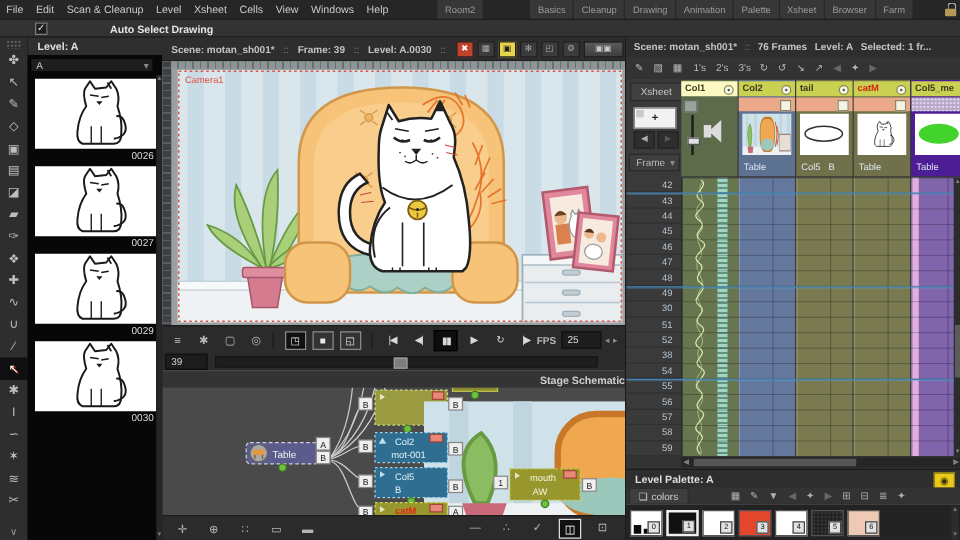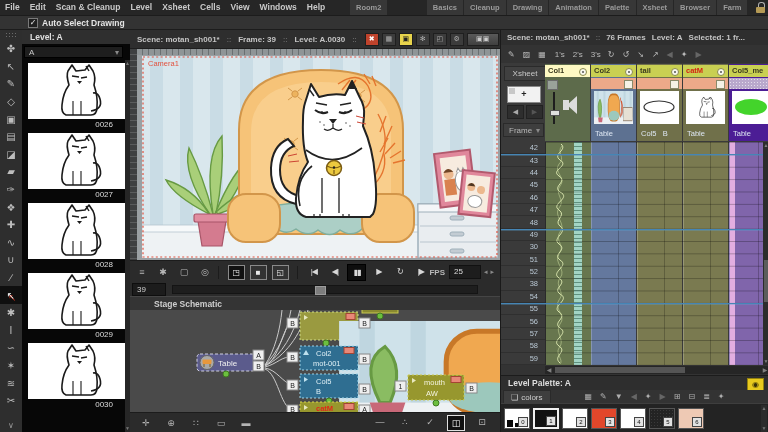--- a/index.html
+++ b/index.html
@@ -1,48 +1,48 @@
 <!DOCTYPE html>
 <html><head>
 <meta charset="utf-8">
 <style>
   html,body{margin:0;padding:0;background:#1a1a1a;}
   #app{position:relative;width:768px;height:432px;overflow:hidden;background:#262626;
        font-family:"Liberation Sans","DejaVu Sans",sans-serif;font-size:9px;color:#cccccc;
        -webkit-user-select:none;user-select:none;}
   .abs{position:absolute;}
   
-  #menubar{left:0;top:0;width:768px;height:15px;background:#262626;border-bottom:1px solid #1c1c1c;display:flex;align-items:flex-end;font-weight:bold;}
+  #menubar{left:0;top:0;width:768px;height:15px;background:#262626;border-bottom:1px solid #1c1c1c;display:flex;align-items:flex-end;}
   .mitem{padding:0 5px;font-size:8.5px;color:#c9c9c9;line-height:15px;cursor:default;}
   #rooms{position:absolute;left:350px;top:0;height:15px;display:flex;gap:1px;}
   .rtab{background:#373737;color:#9b9b9b;font-size:7.5px;line-height:15px;padding:0 6px;}
   .rtab.active{background:#515151;color:#f2f2f2;margin-top:32px;}
   #roomlock{position:absolute;right:3px;top:2px;width:9px;height:10px;}
   #roomlock .lbody{position:absolute;left:0;top:5px;width:9px;height:6px;background:#b59a55;border-radius:1px;}
   #roomlock .lshack{position:absolute;left:2px;top:0;width:5px;height:6px;border:1.5px solid #b0b0b0;border-bottom:none;border-radius:3px 3px 0 0;}
   
   #optionsbar{left:0;top:16px;width:768px;height:13px;background:#333333;border-bottom:1px solid #1c1c1c;display:flex;align-items:center;}
   #cb{width:8px;height:8px;background:#1f1f1f;border:1px solid #7a7a7a;margin:0 4px 0 28px;color:#e8e8e8;font-size:8px;line-height:8px;text-align:center;}
-  #cblabel{font-weight:bold;color:#e4e4e4;font-size:8.5px;}
+  #cblabel{font-weight:bold;color:#e4e4e4;font-size:8.5px;margin-left:46px;}
   
   #toolstrip{left:0;top:30px;width:22px;height:402px;background:#2e2e2e;border-right:1px solid #1f1f1f;display:flex;flex-direction:column;align-items:center;}
   #dragdots{width:12px;height:7px;margin:2px 0 1px 0;background-image:radial-gradient(#6a6a6a 30%,transparent 32%);background-size:3px 3px;}
   .tool{width:22px;height:17.6px;display:flex;align-items:center;justify-content:center;font-size:10px;color:#bdbdbd;cursor:pointer;}
   .tool.active{background:#0f0f0f;color:#ffffff;text-shadow:1.5px 1.5px 0 #c23420;}
   #toolcollapse{margin-top:auto;color:#9a9a9a;font-size:8px;padding-bottom:2px;}
   
   #flipbook{left:22px;top:30px;width:108px;height:402px;background:#070707;}
   #fbtitle{left:0;top:0;width:108px;height:14px;background:#2f2f2f;line-height:14px;padding-left:8px;font-weight:bold;color:#e0e0e0;font-size:8.5px;box-sizing:border-box;}
   #fbcombo{left:2px;top:16px;width:99px;height:12px;background:#1e1e1e;border:1px solid #000;color:#c8c8c8;line-height:12px;padding-left:4px;box-sizing:border-box;font-size:8px;}
   #fbcombo .dd{position:absolute;right:3px;top:0;color:#8a8a8a;}
   #fblist{left:0;top:30px;width:103px;height:372px;overflow:hidden;}
   .fbitem{margin:3px 0 0 6px;}
   .fbimg{width:97px;height:56px;background:#ffffff;}
   .fbimg svg{display:block;width:97px;height:56px;}
-  .fblab{height:11px;line-height:11px;text-align:right;color:#dddddd;font-size:8px;padding-right:12px;}
+  .fblab{height:11px;line-height:11px;text-align:right;color:#dddddd;font-size:8px;padding-right:2px;}
   #fbscroll{left:103px;top:30px;width:5px;height:372px;background:#262626;}
   #fbscroll .sarr{position:absolute;left:0;width:5px;height:7px;color:#777;font-size:5px;text-align:center;line-height:7px;}
   
   #viewer{left:130px;top:30px;width:370px;height:402px;background:#2b2b2b;}
   #vtitle{left:0;top:0;width:370px;height:18px;background:#2e2e2e;border-bottom:1px solid #1e1e1e;display:flex;align-items:center;color:#c4c4c4;font-size:8px;}
   #vtitle .seg{margin-left:7px;font-weight:bold;}
   #vtitle .sep{margin-left:7px;color:#8a8a8a;}
   #vticons{display:flex;gap:3px;margin-left:8px;align-items:center;}
   .vtic{width:12px;height:11px;background:#3c3c3c;border:1px solid #1f1f1f;color:#aaa;font-size:7px;display:flex;align-items:center;justify-content:center;}
   .vtic.red{background:#c0432c;color:#fff;}
@@ -63,21 +63,21 @@
   .tbtn.pressed{background:#0d0d0d;border:1px solid #000;}
   #fpswrap{margin-left:auto;display:flex;align-items:center;margin-right:6px;}
   #fpslabel{color:#b8b8b8;font-weight:bold;font-size:8px;}
   #fpsval{width:26px;height:12px;background:#1d1d1d;border:1px solid #111;color:#ddd;line-height:12px;padding-left:4px;margin-left:4px;font-size:8px;}
   .spin{color:#8a8a8a;font-size:7px;margin-left:3px;}
   #vslider{left:0;top:252px;width:370px;height:14px;background:#2b2b2b;display:flex;align-items:center;}
   #framefield{width:28px;height:11px;background:#1c1c1c;border:1px solid #0e0e0e;color:#cfcfcf;line-height:11px;padding-left:4px;margin-left:2px;font-size:8px;}
   #ftrack{position:relative;margin-left:6px;width:304px;height:7px;background:#1e1e1e;border:1px solid #141414;}
   #fhandle{position:absolute;left:142px;top:0;width:9px;height:7px;background:#7d7d7d;border:1px solid #9c9c9c;}
   
-  #schtitle{left:0;top:266px;width:370px;height:14px;background:#343434;border-top:1px solid #454545;line-height:14px;padding-left:24px;font-weight:bold;color:#cfcfcf;box-sizing:border-box;font-size:8.5px;}
+  #schtitle{left:0;top:266px;width:370px;height:14px;background:#343434;border-top:1px solid #454545;line-height:14px;padding-left:8px;font-weight:bold;color:#cfcfcf;box-sizing:border-box;font-size:8.5px;text-align:right;}
   #schcanvas{left:0;top:280px;width:370px;height:102px;background:#4a4a4a;overflow:hidden;}
   #schcanvas svg{display:block;width:370px;height:102px;}
   #schtoolbar{left:0;top:382px;width:370px;height:20px;background:#2b2b2b;border-top:1px solid #1c1c1c;display:flex;align-items:center;}
   .stbL{display:flex;margin-left:8px;gap:9px;}
   .stbR{display:flex;margin-left:auto;margin-right:10px;gap:9px;}
   .stbic{width:16px;height:14px;display:flex;align-items:center;justify-content:center;color:#b4b4b4;font-size:9px;}
   .stbic.active{border:1px solid #e0e0e0;background:#111;color:#fff;}
   
   #xsheet{left:500px;top:30px;width:268px;height:402px;background:#333333;border-left:1px solid #1a1a1a;}
   #xtitle{left:0;top:0;width:268px;height:15px;background:#2e2e2e;border-bottom:1px solid #1e1e1e;display:flex;align-items:center;font-size:8px;color:#c4c4c4;}
@@ -302,28 +302,20 @@
 
   <div class="fbitem">
     <div class="fbimg">
             <svg viewBox="0 0 97 56">
               <use href="#sk-cat"></use>
             </svg>
           </div>
     <div class="fblab">0027</div>
   </div>
 
-  <div class="fbitem">
-    <div class="fbimg">
-            <svg viewBox="0 0 97 56">
-              <use href="#sk-cat"></use>
-            </svg>
-          </div>
-    <div class="fblab">0028</div>
-  </div>
 
   <div class="fbitem">
     <div class="fbimg">
             <svg viewBox="0 0 97 56">
               <use href="#sk-cat"></use>
             </svg>
           </div>
     <div class="fblab">0029</div>
   </div>
 

